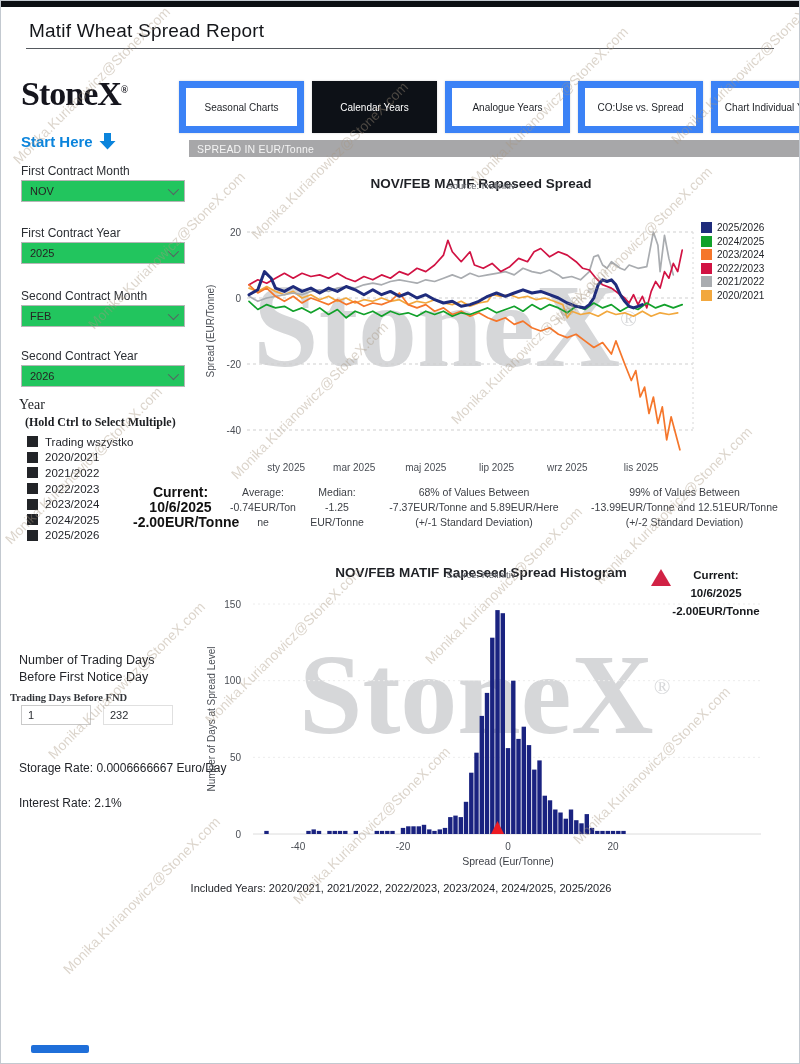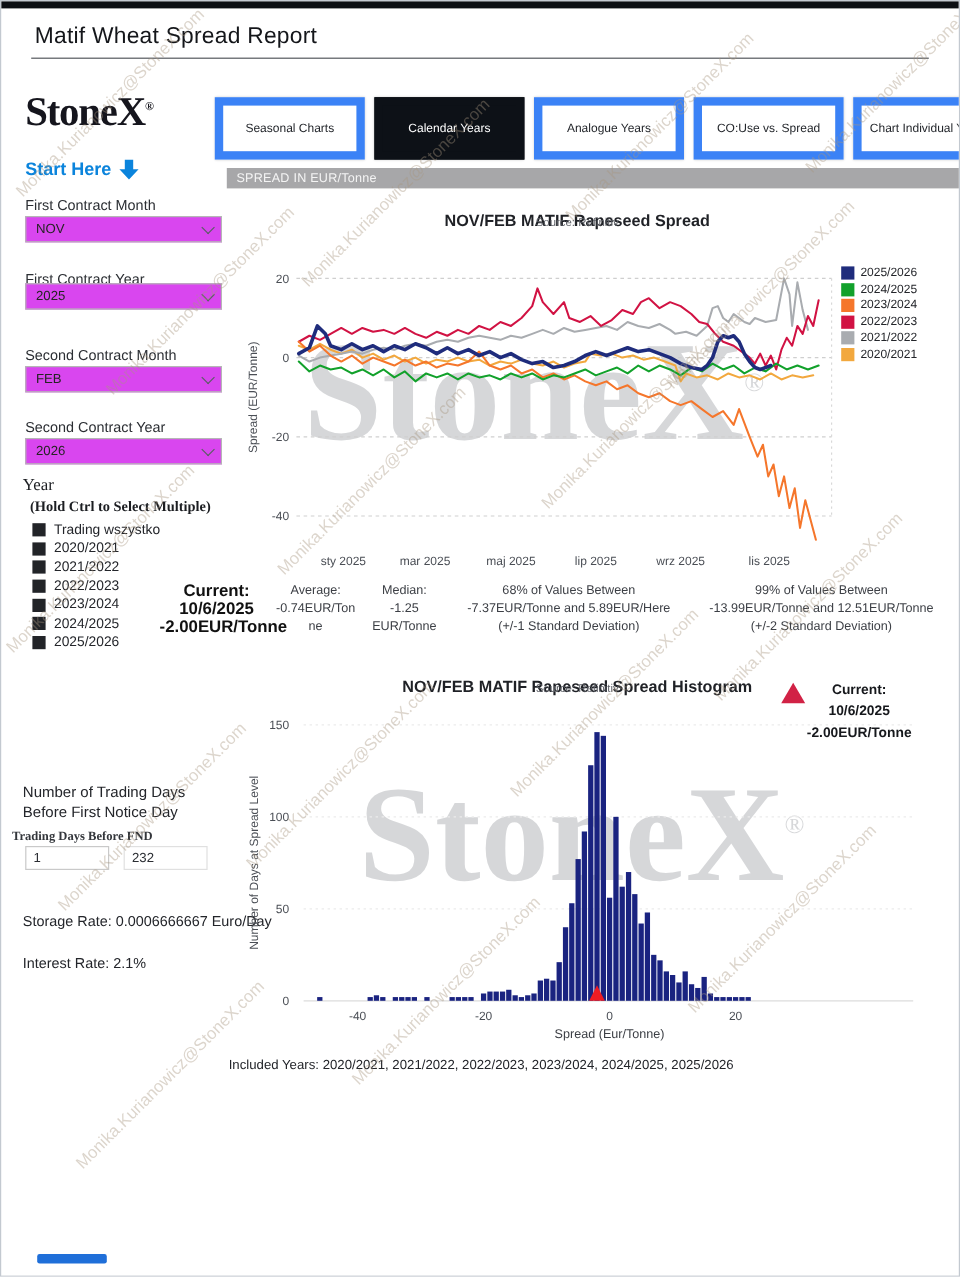--- a/index.html
+++ b/index.html
@@ -11,21 +11,21 @@
   .logo{position:absolute;left:20px;top:74px;font-family:"Liberation Serif",serif;font-weight:bold;font-size:34px;color:#15151d;letter-spacing:-1px;}
   .logo sup{font-size:10px;letter-spacing:0;}
   
   .tabs{position:absolute;left:178px;top:80px;display:flex;gap:8px;}
   .tab{width:111px;height:38px;display:flex;align-items:center;justify-content:center;background:#fff;border:7px solid #3b82f6;box-shadow:0 0 2px rgba(0,0,0,.18);font-size:10px;color:#1e2126;text-align:center;cursor:pointer;}
   .tab.active{background:#0d1117;border-color:#0d1117;color:#fff;}
   
   .start-here{position:absolute;left:20px;top:132px;display:flex;align-items:center;gap:6px;}
   .start-here .txt{font-size:15px;font-weight:bold;color:#0B84DC;}
   .flt-label{position:absolute;left:20px;font-size:12px;color:#2b2e33;}
-  .dd{position:absolute;left:20px;width:146px;height:20px;border:1px solid #b6b6b6;background:#d946ef;display:flex;align-items:center;justify-content:space-between;padding:0 8px;font-size:11px;color:#252423;cursor:pointer;}
+  .dd{position:absolute;left:20px;width:146px;height:20px;border:1px solid #b6b6b6;background:#22c55e;display:flex;align-items:center;justify-content:space-between;padding:0 8px;font-size:11px;color:#252423;cursor:pointer;}
   .chev{width:7px;height:7px;border-right:1.4px solid #5a5e64;border-bottom:1.4px solid #5a5e64;transform:rotate(45deg) translateY(-2px);}
   .year-title{position:absolute;left:18px;top:396px;font-family:"Liberation Serif",serif;font-size:14px;color:#1c1e22;}
   .year-hint{position:absolute;left:24px;top:414px;font-family:"Liberation Serif",serif;font-size:12px;font-weight:600;color:#1c1e22;}
   .year-list{position:absolute;left:26px;top:433px;}
   .year-row{display:flex;align-items:center;gap:7px;height:15.6px;font-size:11.5px;color:#23252a;cursor:pointer;}
   .cb{width:11px;height:11px;background:#222428;flex:0 0 auto;}
   
   .banner{position:absolute;left:188px;top:139px;width:606px;height:17px;background:#A7A7A9;color:#f4f4f4;font-size:10.5px;display:flex;align-items:center;padding-left:8px;letter-spacing:.2px;}
   
   .chart1{position:absolute;left:200px;top:156px;width:600px;height:335px;}
@@ -84,21 +84,21 @@
     </svg>
   </div>
 
   <div id="filters">
       <div class="flt-label" style="top: 163px;">First Contract Month</div>
       <div class="dd" style="top: 179px;">
         <span>NOV</span>
         <span class="chev"></span>
       </div>
       <div class="flt-label" style="top: 225px;">First Contract Year</div>
-      <div class="dd" style="top: 235px; gap: 44px;">
+      <div class="dd" style="top: 241px; gap: 44px;">
         <span>2025</span>
         <span class="chev"></span>
       </div>
       <div class="flt-label" style="top: 288px;">Second Contract Month</div>
       <div class="dd" style="top: 304px;">
         <span>FEB</span>
         <span class="chev"></span>
       </div>
       <div class="flt-label" style="top: 348px;">Second Contract Year</div>
       <div class="dd" style="top: 364px;">

